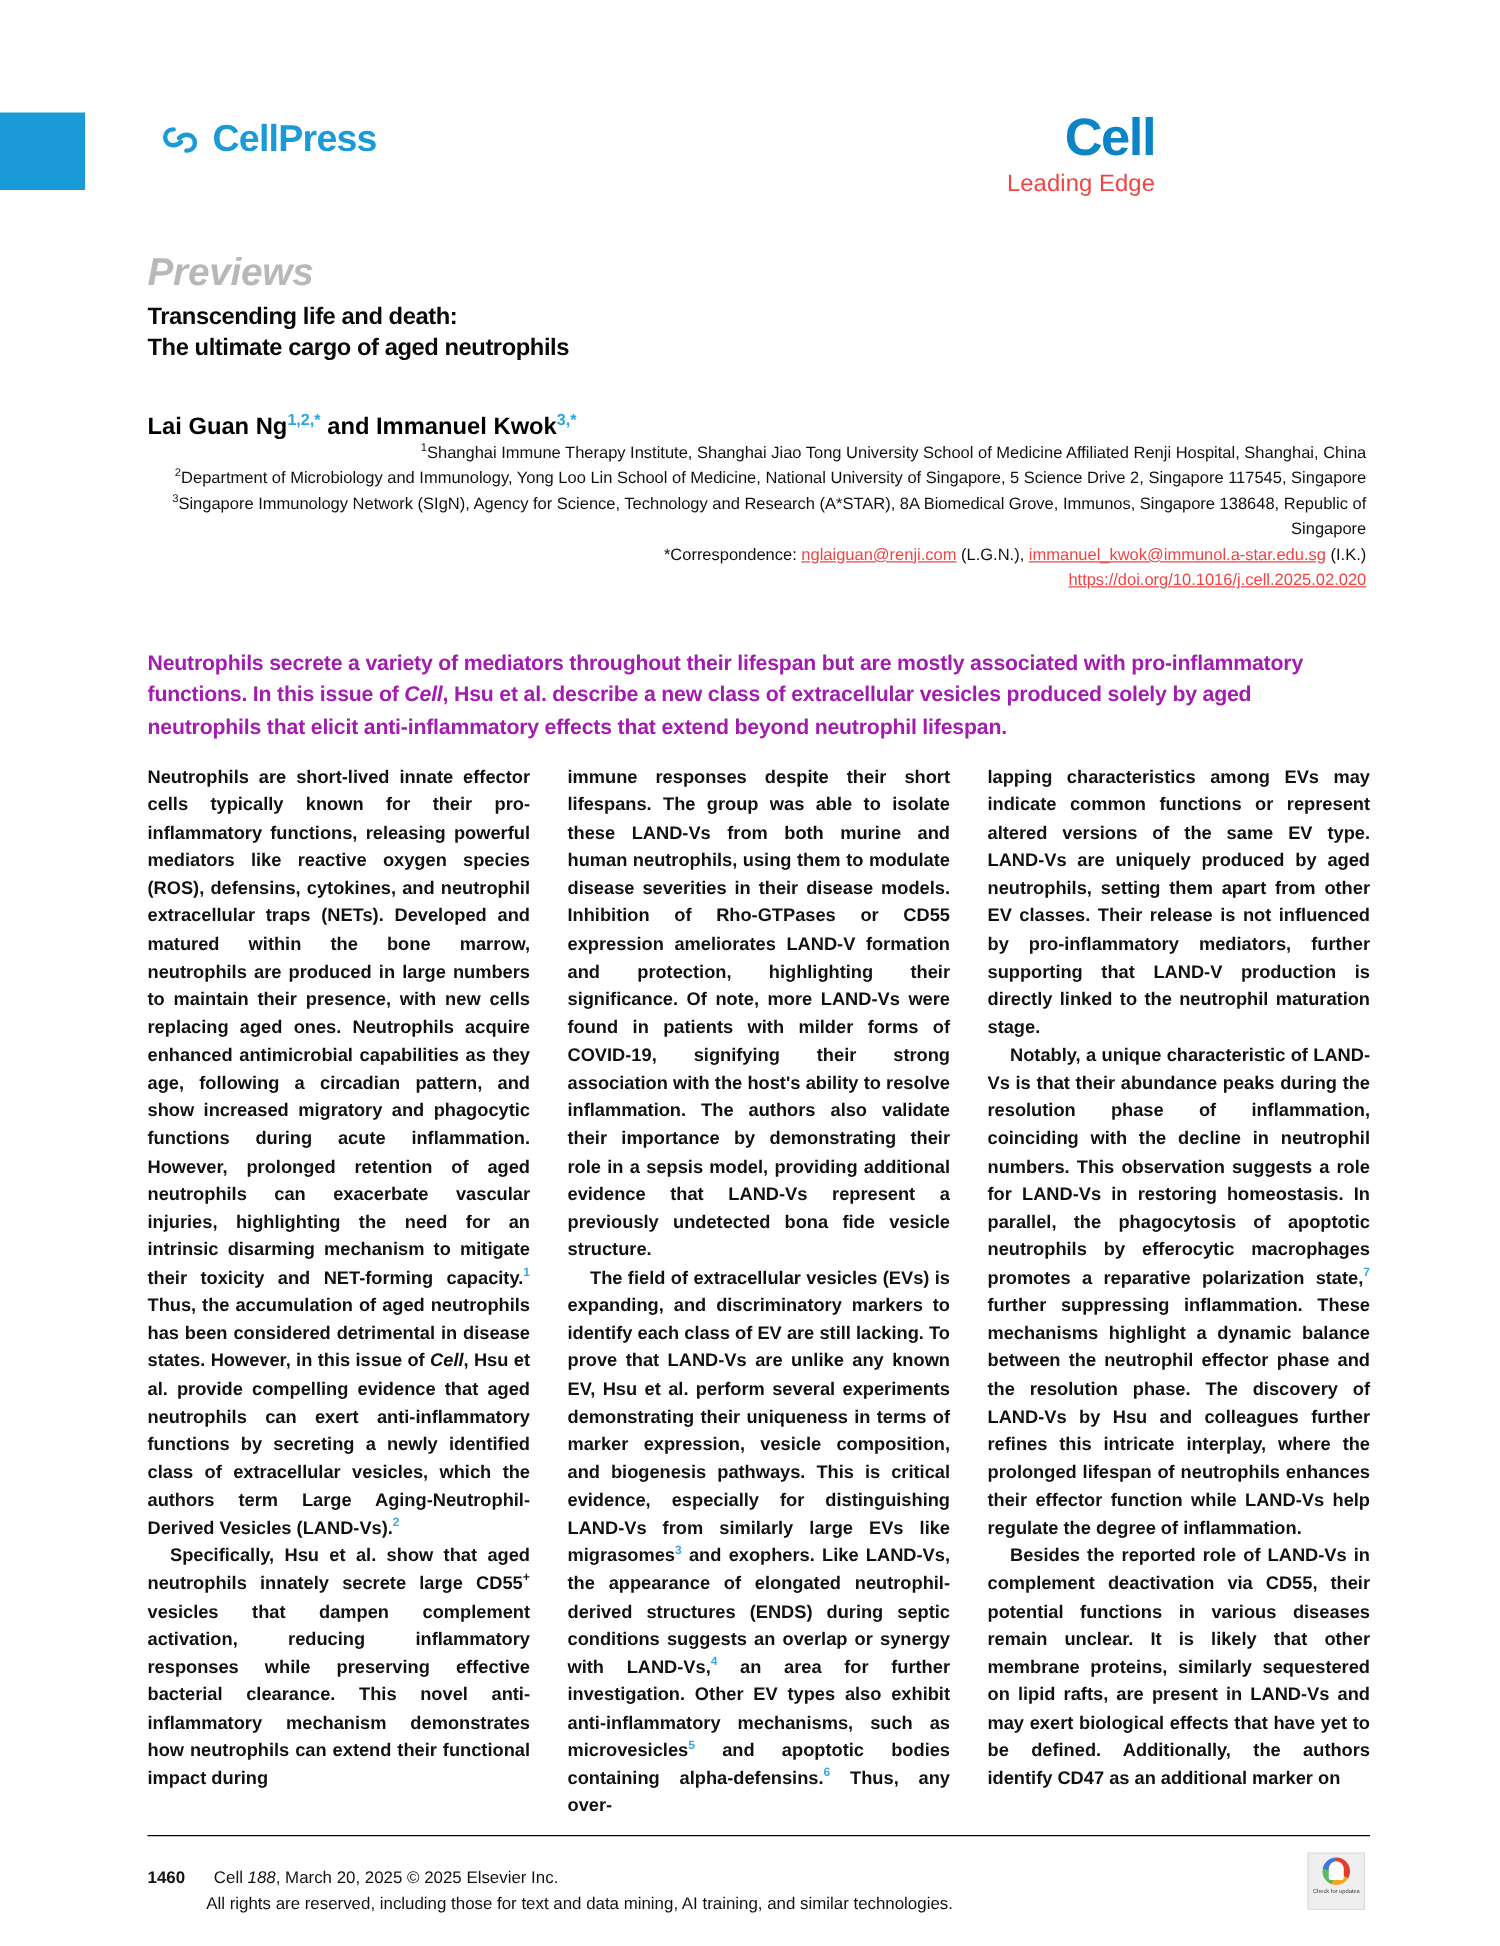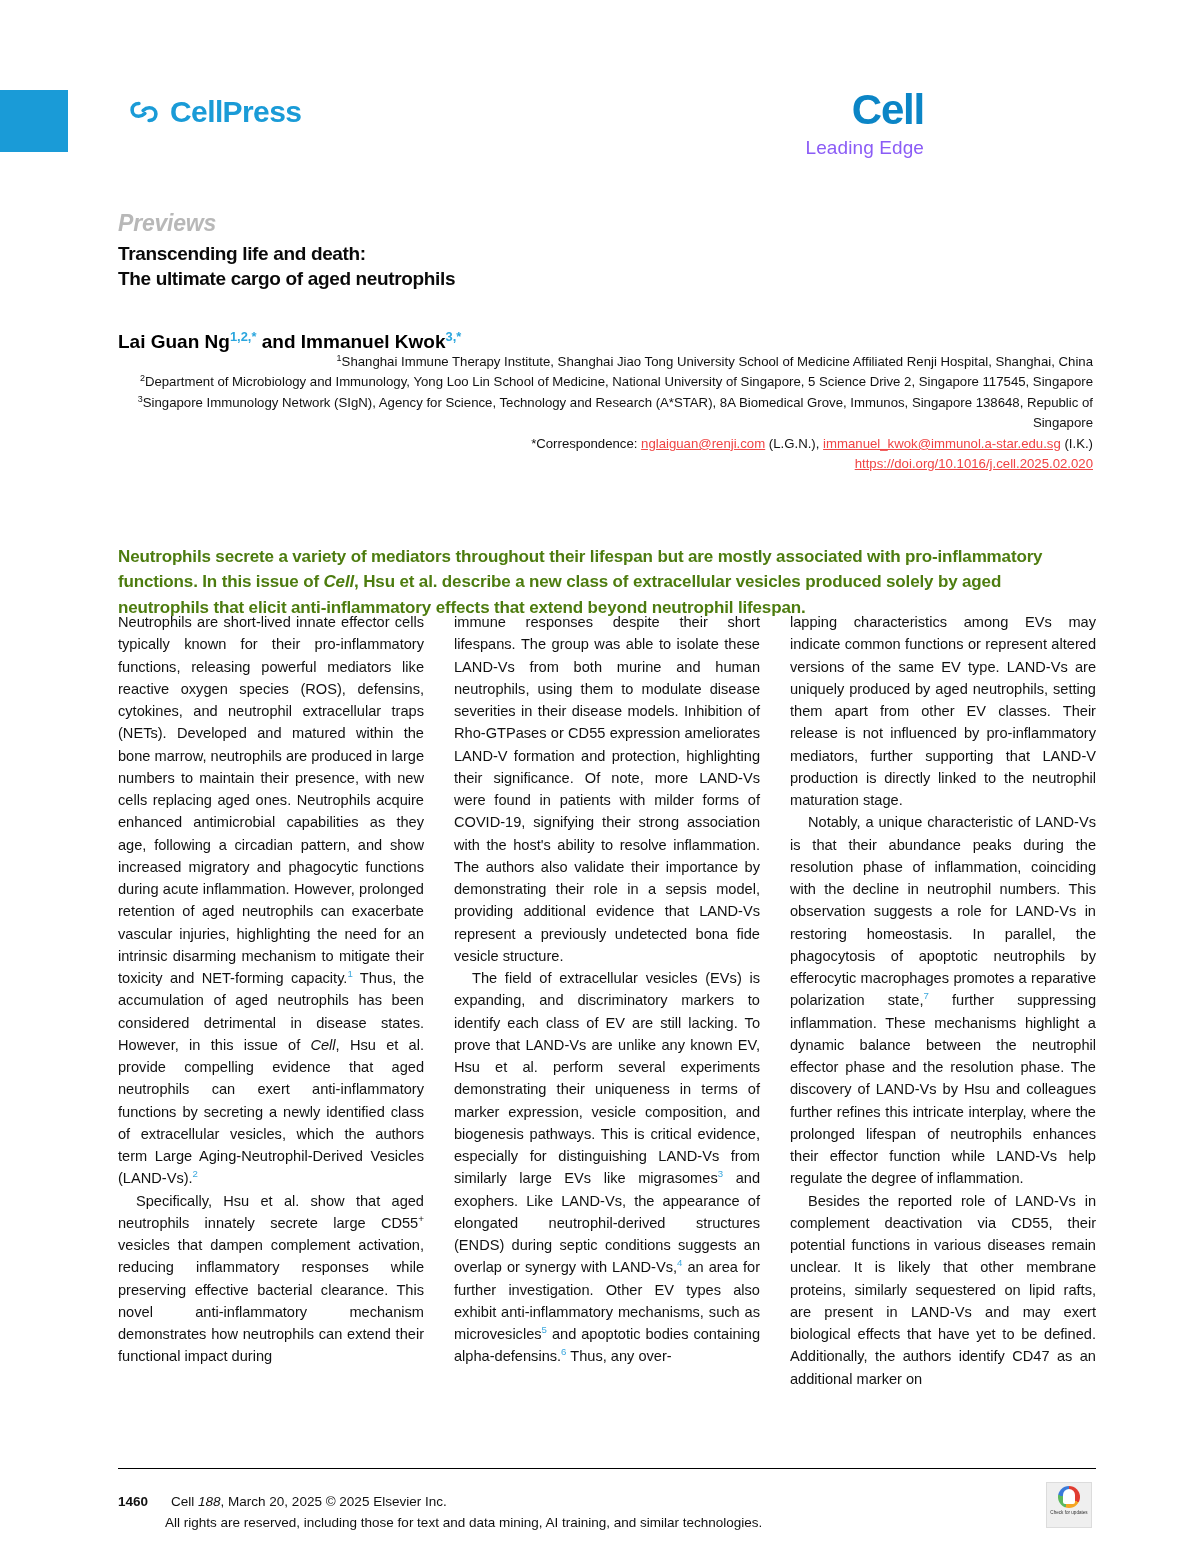--- a/index.html
+++ b/index.html
@@ -55,37 +55,37 @@
   }
   .cell-word {
     font-size: 42px;
     font-weight: bold;
     color: #0b85c6;
     letter-spacing: -1.2px;
     line-height: 1.05;
   }
   .cell-sub {
     font-size: 19px;
-    color: #8b5cf6;
+    color: #ef4444;
     line-height: 1.2;
     margin-top: 5px;
     letter-spacing: 0.1px;
   }
 
   
   .content {
     position: absolute;
     left: 118px;
     top: 0;
     width: 978px;
   }
   .kicker {
     position: absolute;
-    top: 210px;
-    font-size: 23px;
+    top: 200px;
+    font-size: 31px;
     font-weight: bold;
     font-style: italic;
     color: #b8b8b8;
     letter-spacing: -0.2px;
     text-align: center;
   }
   .title {
     position: absolute;
     top: 228px;
     font-size: 19px;
@@ -113,25 +113,25 @@
     color: #111;
   }
   .affil p { margin: 0; text-align: right; }
   sup { font-size: 0.68em; vertical-align: super; line-height: 0; }
   .blue { color: #2ba6de; }
   .lnk { color: #ef4444; }
 
   
   .abstract {
     position: absolute;
-    top: 544px;
+    top: 518px;
     width: 978px;
     font-size: 17px;
     line-height: 1.49;
-    color: #4d7c0f;
+    color: #a21caf;
     font-weight: bold;
     letter-spacing: -0.15px;
   }
   .abstract i { font-style: italic; }
 
   
   .cols {
     position: absolute;
     top: 611px;
     left: 118px;
@@ -141,21 +141,21 @@
   }
   .col {
     width: 306px;
     font-size: 14.6px;
     line-height: 1.525;
     text-align: justify;
     text-justify: inter-word;
     color: #111;
     hyphens: none;
   }
-  .col p { margin: 0; }
+  .col p { margin: 0; font-weight: bold; }
   .col p.indent { text-indent: 18px; }
   .col .ref { color: #3ba7dd; font-size: 0.66em; vertical-align: super; line-height: 0; }
   .col i { font-style: italic; }
 
   
   .rule {
     position: absolute;
     left: 118px;
     top: 1468px;
     width: 978px;

